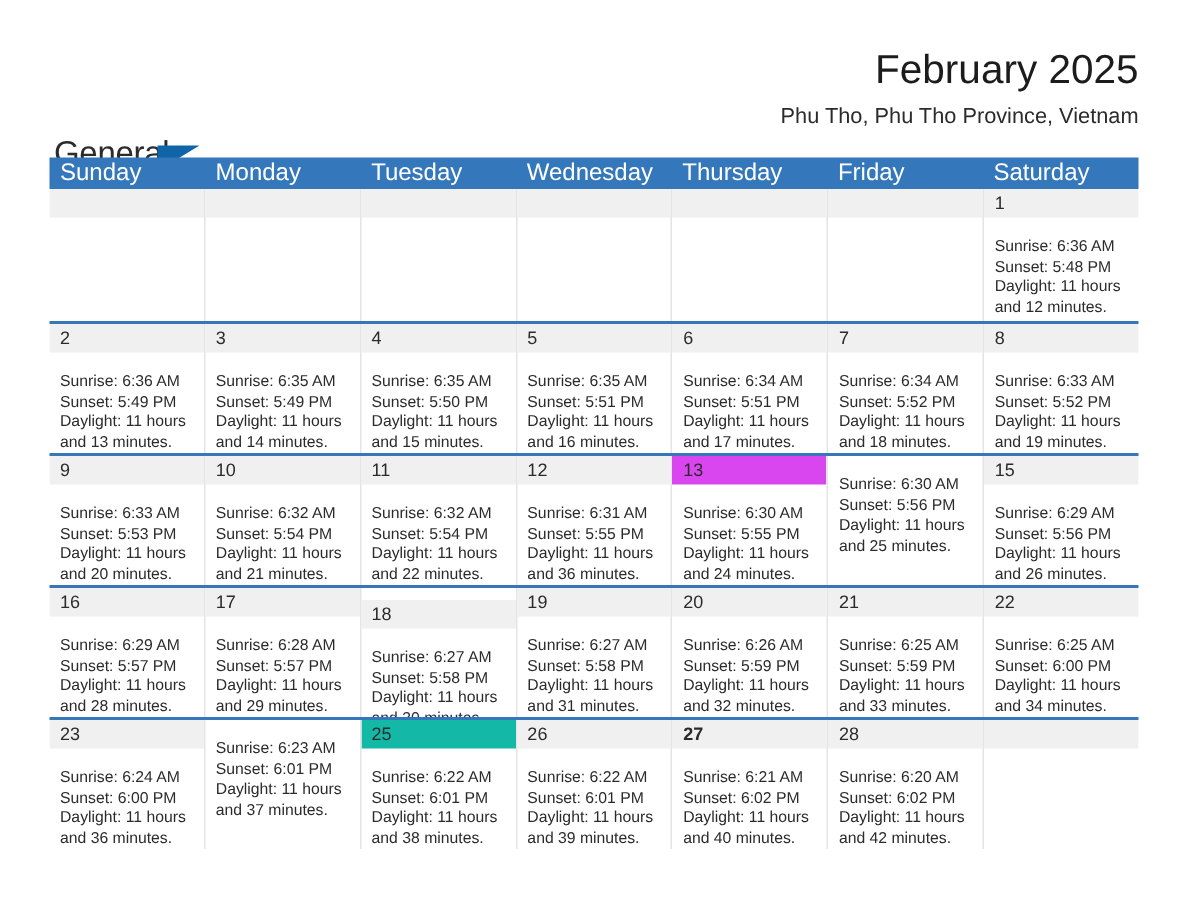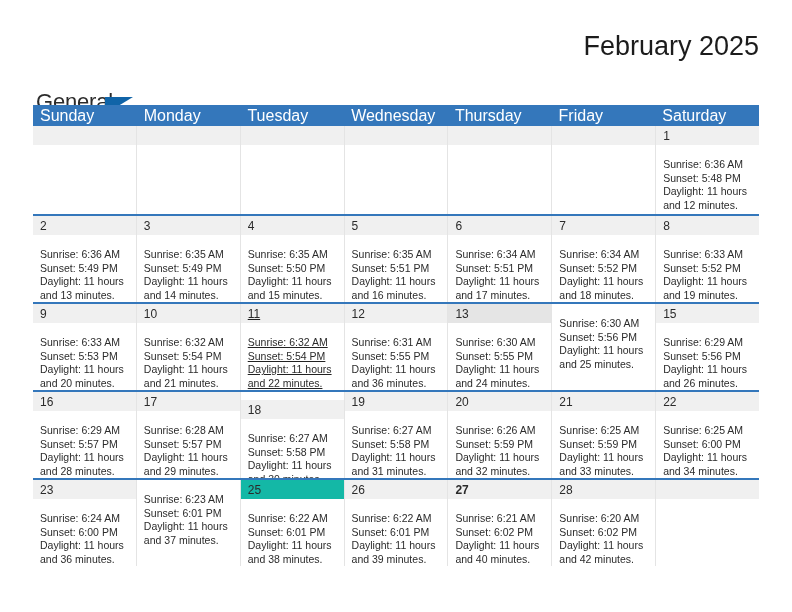--- a/index.html
+++ b/index.html
@@ -157,20 +157,21 @@
   <div class="top">
 
     <div class="brand">
       <span class="brand-general">General</span>
       <span class="brand-tri" style="border-left-color: rgb(16, 100, 168);"></span>
       <span class="brand-blue" style="color: rgb(46, 143, 214);">Blue</span>
     </div>
 
     <div class="titles">
       <div class="cal-title">February 2025</div>
+      <div class="cal-sub">Phu Tho, Phu Tho Province, Vietnam</div>
     </div>
 
   </div>
 
   <div class="cal">
 
     <div class="dow-row" style="background: rgb(52, 119, 187);">
       <div class="dow">Sunday</div>
       <div class="dow">Monday</div>
       <div class="dow">Tuesday</div>
@@ -369,21 +370,21 @@
       <span class="daynum">10</span>
     </div>
     <div class="info">
       <div>Sunrise: 6:32 AM</div>
       <div>Sunset: 5:54 PM</div>
       <div>Daylight: 11 hours</div>
       <div>and 21 minutes.</div>
     </div>
   </div>
 
-  <div class="day" style="border-left-color: rgb(228, 228, 228); text-decoration: underline;">
+  <div class="day" style="border-left-color: rgb(228, 228, 228);">
     <div class="daynum-band" style="background: rgb(240, 240, 240);">
       <span class="daynum">11</span>
     </div>
     <div class="info">
       <div>Sunrise: 6:32 AM</div>
       <div>Sunset: 5:54 PM</div>
       <div>Daylight: 11 hours</div>
       <div>and 22 minutes.</div>
     </div>
   </div>
@@ -394,21 +395,21 @@
     </div>
     <div class="info">
       <div>Sunrise: 6:31 AM</div>
       <div>Sunset: 5:55 PM</div>
       <div>Daylight: 11 hours</div>
       <div>and 36 minutes.</div>
     </div>
   </div>
 
   <div class="day" style="border-left-color: rgb(228, 228, 228);">
-    <div class="daynum-band" style="background: #e5e5e5;">
+    <div class="daynum-band" style="background: #d946ef;">
       <span class="daynum">13</span>
     </div>
     <div class="info">
       <div>Sunrise: 6:30 AM</div>
       <div>Sunset: 5:55 PM</div>
       <div>Daylight: 11 hours</div>
       <div>and 24 minutes.</div>
     </div>
   </div>
 

